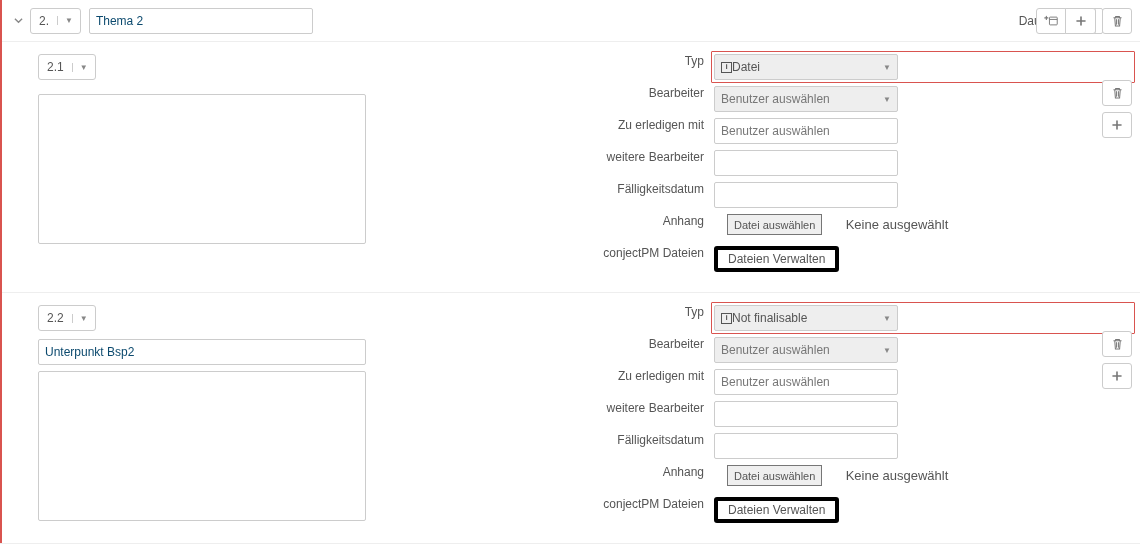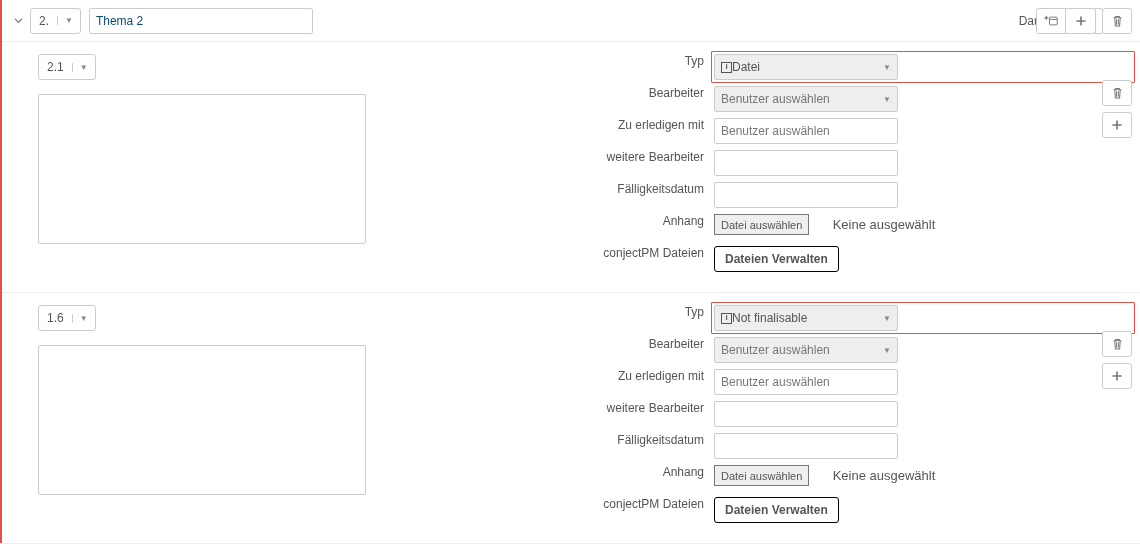--- a/index.html
+++ b/index.html
@@ -46,24 +46,24 @@
 .select { height:26px; border:1px solid #ccc; background:#eee; border-radius:2px; display:flex; align-items:center; padding:0 6px; color:#777; position:relative; cursor:pointer; }
 .select.white { background:#fff; color:#777; }
 .select .caret { margin-left:auto; font-size:8px; color:#888; }
 .select.typesel { color:#555; }
 
 .typ-outline { border: 1px solid #d9534f; padding: 2px; margin: -3px; border-radius:1px; }
 .typ-outline-wide { width: 424px; }
 
 .input-plain { height:26px; border:1px solid #ccc; border-radius:2px; width:184px; padding:0 6px; font-size:12px; }
 
-.file-btn { height:21px; border:1px solid #767676; background:#efefef; font-size:11px; display:inline-flex; align-items:center; padding:0 6px; cursor:pointer; }
+.file-btn { height:21px; border:1px solid #767676; background:#efefef; font-size:11px; display:inline-flex; align-items:center; padding:0 6px; cursor:pointer;margin-left:13px; }
 .file-none { margin-left:20px; color:#555; font-size:13px; }
 
-.mg-btn { height:26px; border:1px solid #000000; background:#fff; border-radius:3px; padding:0 10px; font-size:12px; color:#555; display:inline-flex; align-items:center; cursor:pointer;font-weight:bold; }
+.mg-btn { height:26px; border:4px solid #000000; background:#fff; border-radius:3px; padding:0 10px; font-size:12px; color:#555; display:inline-flex; align-items:center; cursor:pointer; }
 
 .side-actions { position:absolute; right:8px; top:0; display:flex; flex-direction:column; gap:6px; }
 
 svg { display:block; }
 .ico-info-sq { width:11px; height:11px; border:1px solid #555; display:inline-flex; align-items:center; justify-content:center; font-size:8px; font-weight:bold; line-height:1; color:#555; }
 </style>
 </head>
 <body>
 
 <div class="wrap">
@@ -185,28 +185,29 @@
                 <path d="M5 1 v8 M1 5 h8" stroke="#777" stroke-width="1.6" stroke-linecap="round"></path>
               </svg>
           </div>
         </div>
       </div>
     </div>
 
     <div style="position:relative;">
       <div class="topic-row sub" style="border-bottom:none; height:38px;">
         <div class="num-dd">
-          <span class="num">1.6</span>
+          <span class="num">2.2</span>
           <span class="dd">▼</span>
         </div>
         <div class="spacer"></div>
       </div>
 
       <div class="sub-body" style="border-bottom:none;">
         <div class="left-col">
+          <input class="title-input sub" value="Unterpunkt Bsp2" style="">
           <textarea class="textarea" style=""></textarea>
         </div>
 
         <div class="right-col">
           <div class="form-row" style="margin-top:-36px;">
             <div class="form-lbl">Typ</div>
             <div class="typ-outline typ-outline-wide">
               <div class="form-ctl">
                 <div class="select typesel">
                   <span class="ico-info-sq">i</span>

